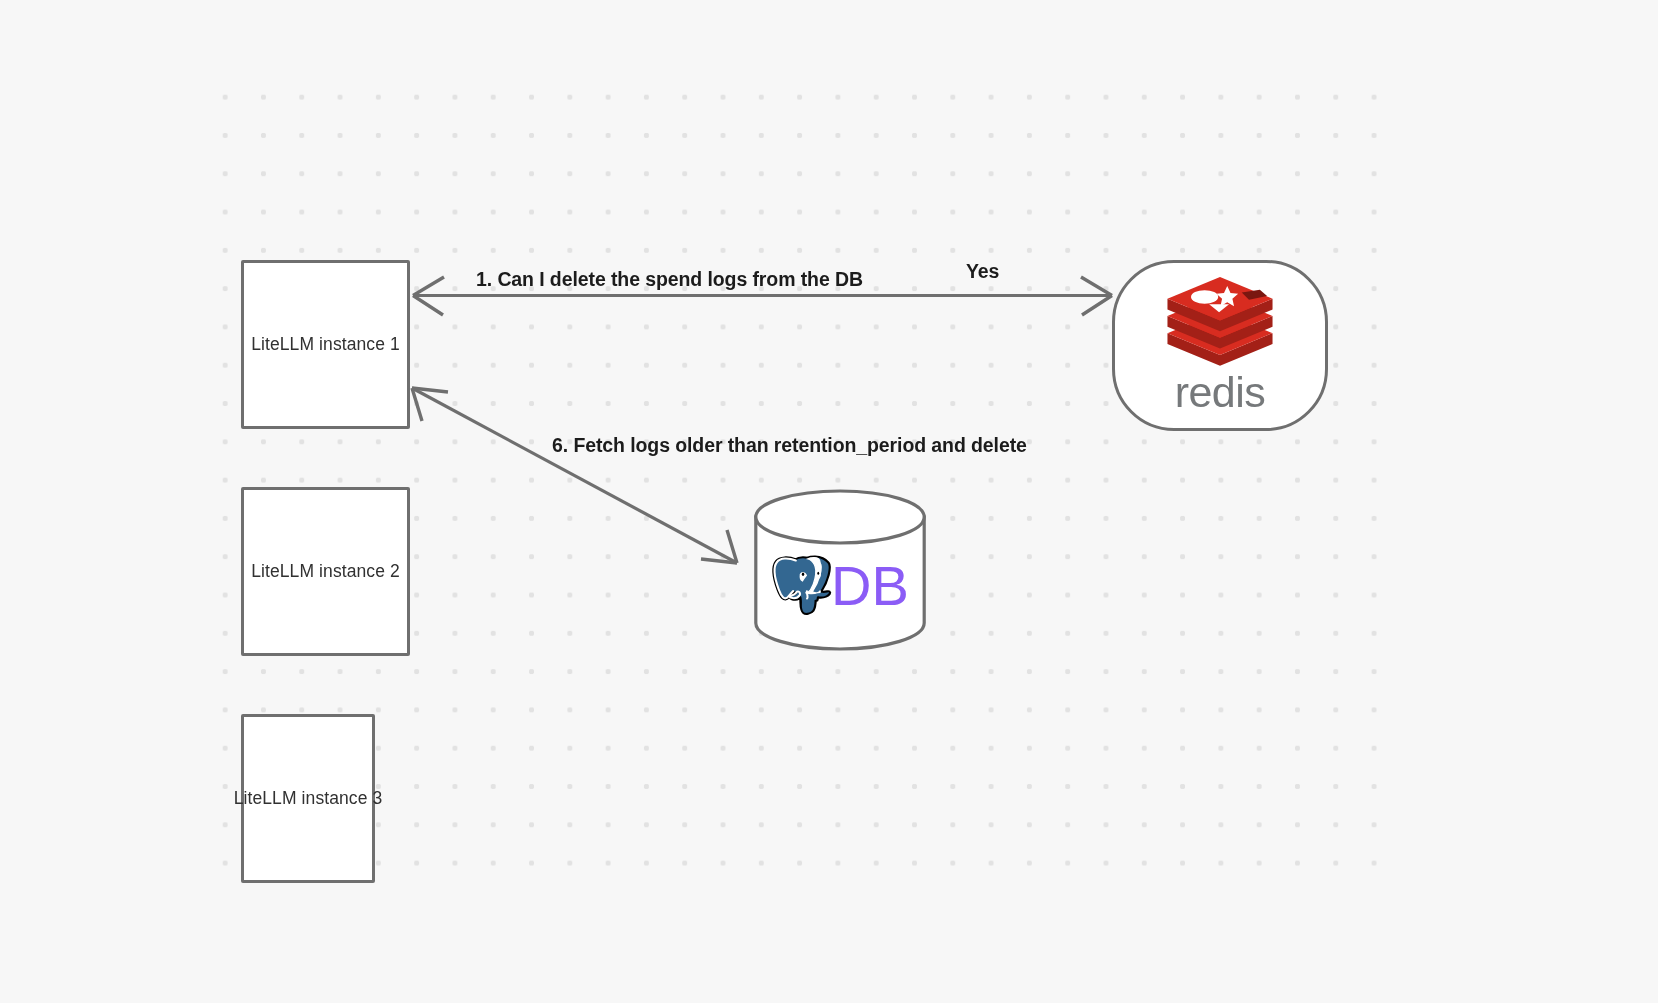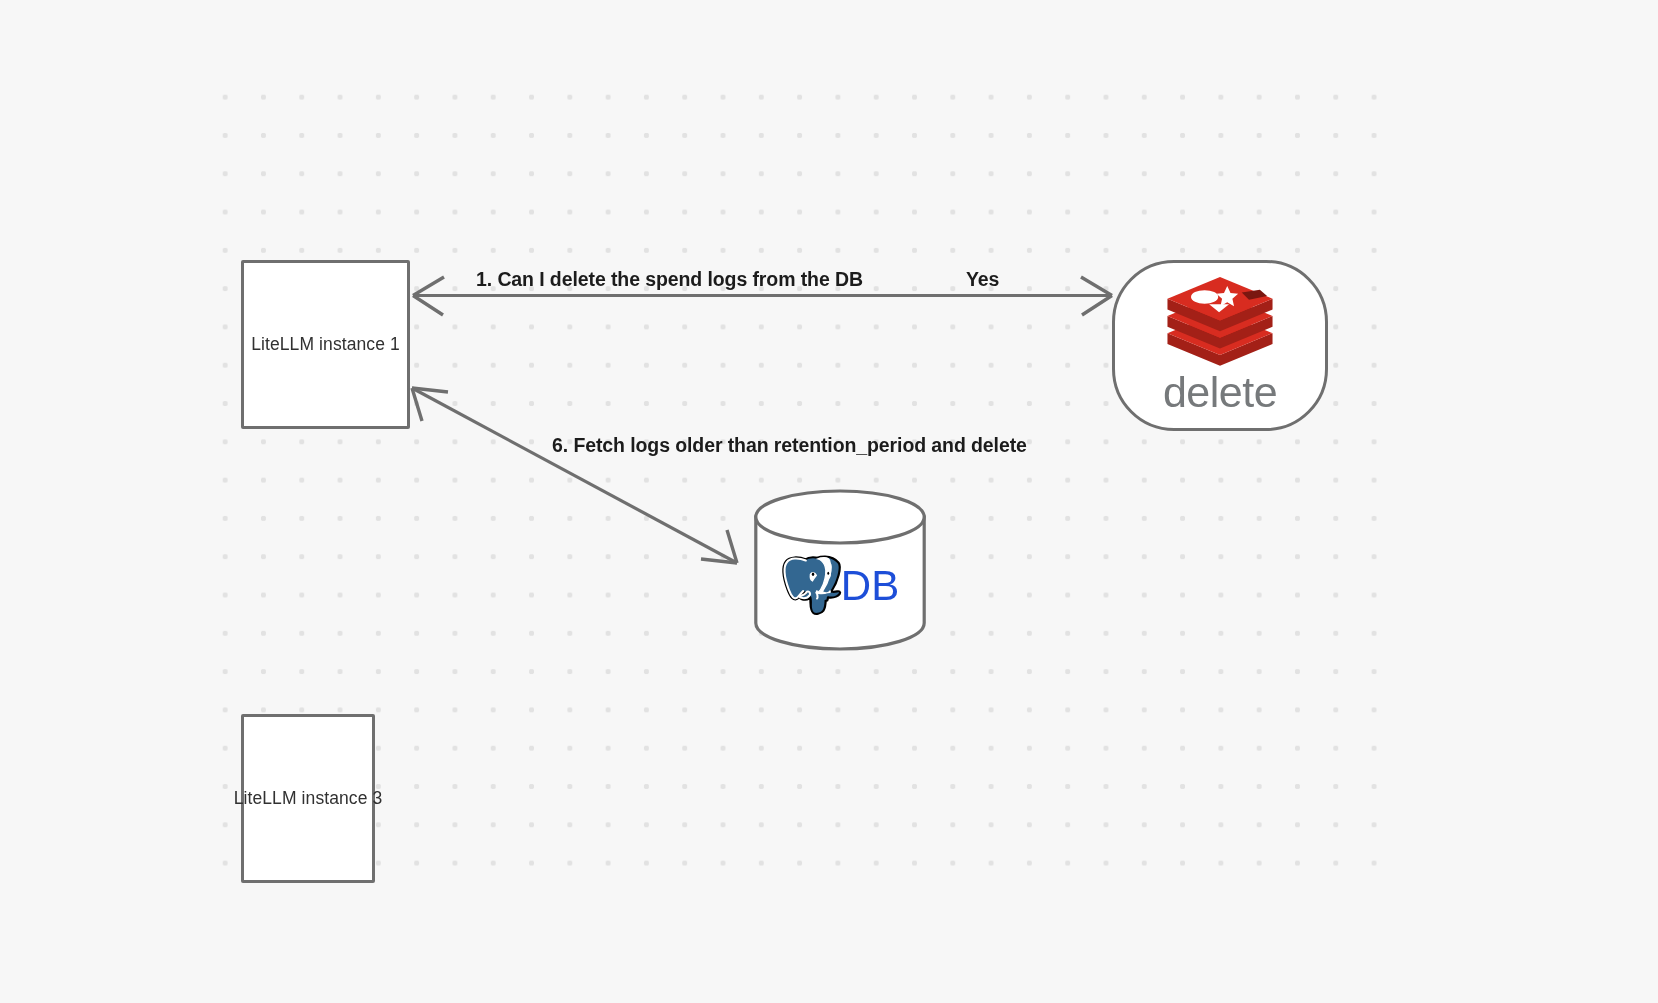--- a/index.html
+++ b/index.html
@@ -110,39 +110,39 @@
     width: 174px;
     height: 90px;
     display: flex;
     align-items: center;
     justify-content: center;
     gap: 0px;
   }
   #node-db .pg-mark { width: 62px; height: 62px; display: block; }
   #node-db .db-text {
     font-family: "Liberation Sans", sans-serif;
-    font-size: 42px;
-    color: #1d4ed8;
+    font-size: 56px;
+    color: #8b5cf6;
     line-height: 1;
     letter-spacing: 0px;
     margin-left: -2px;
   }
 
   
   .edge-label {
     position: absolute;
     font-family: "Liberation Sans", sans-serif;
     font-weight: bold;
     font-size: 19.5px;
     color: #1c1c1c;
     white-space: nowrap;
     letter-spacing: -0.1px;
   }
   #label-redis-question { left: 476px; top: 268px; }
-  #label-redis-answer   { left: 966px; top: 268px; }
+  #label-redis-answer   { left: 966px; top: 260px; }
   #label-db-fetch       { left: 552px; top: 434px; }
 </style>
 </head>
 <body>
 
 <div id="canvas">
 
   <div id="dot-grid"></div>
 
   <svg id="edges" viewBox="0 0 1658 1003" width="1658" height="1003" xmlns="http://www.w3.org/2000/svg">
@@ -169,20 +169,23 @@
   <div class="edge-label" id="label-redis-question">1.  Can I delete the spend logs from the DB</div>
 
   <div class="edge-label" id="label-redis-answer">Yes</div>
 
   <div class="edge-label" id="label-db-fetch">6.  Fetch logs older than retention_period and delete</div>
 
   <div class="node-box" id="node-litellm-1">
     <span class="node-label">LiteLLM instance 1</span>
   </div>
 
+  <div class="node-box" id="node-litellm-2">
+    <span class="node-label">LiteLLM instance 2</span>
+  </div>
 
   <div class="node-box" id="node-litellm-3">
     <span class="node-label">LiteLLM instance 3</span>
   </div>
 
   <div id="node-redis">
     <svg class="redis-mark" viewBox="0 0 128 106" xmlns="http://www.w3.org/2000/svg">
 
       <path d="M64 98 L6 74 L6 62 L64 86 L122 62 L122 74 Z" fill="#a32017"></path>
       <path d="M6 62 L64 38 L122 62 L64 86 Z" fill="#d82c20"></path>
@@ -191,21 +194,21 @@
       <path d="M6 43 L64 19 L122 43 L64 67 Z" fill="#d82c20"></path>
 
       <path d="M64 60 L6 36 L6 24 L64 48 L122 24 L122 36 Z" fill="#a32017"></path>
       <path d="M6 24 L64 0 L122 24 L64 48 Z" fill="#d82c20"></path>
 
       <ellipse cx="47" cy="22" rx="15" ry="7.5" fill="#ffffff"></ellipse>
       <path d="M72 10 l3.6 7.6 8.4 .9 -6.3 5.6 1.8 8.2 -7.5 -4.3 -7.5 4.3 1.8 -8.2 -6.3 -5.6 8.4 -.9 Z" fill="#ffffff"></path>
       <path d="M52 30 l22 0 -11 9 Z" fill="#ffffff"></path>
       <path d="M88 17 L108 14 L116 21 L96 25 Z" fill="#7a1710"></path>
     </svg>
-    <div class="redis-wordmark">delete</div>
+    <div class="redis-wordmark">redis</div>
   </div>
 
   <div id="node-db">
     <svg class="db-svg" width="174" height="162" viewBox="0 0 174 162" xmlns="http://www.w3.org/2000/svg">
       <path d="M2.8 28 L2.8 134 A 84.2 26 0 0 0 171.2 134 L171.2 28 Z" fill="#ffffff" stroke="#6f6f6f" stroke-width="3.2"></path>
       <ellipse cx="87" cy="28" rx="84.2" ry="26" fill="#ffffff" stroke="#6f6f6f" stroke-width="3.2"></ellipse>
     </svg>
     <div class="db-content">
       <svg class="pg-mark" viewBox="0 0 64 66" xmlns="http://www.w3.org/2000/svg">
         <g stroke="#000000" stroke-width="4.6" stroke-linejoin="round" stroke-linecap="round" fill="none">

